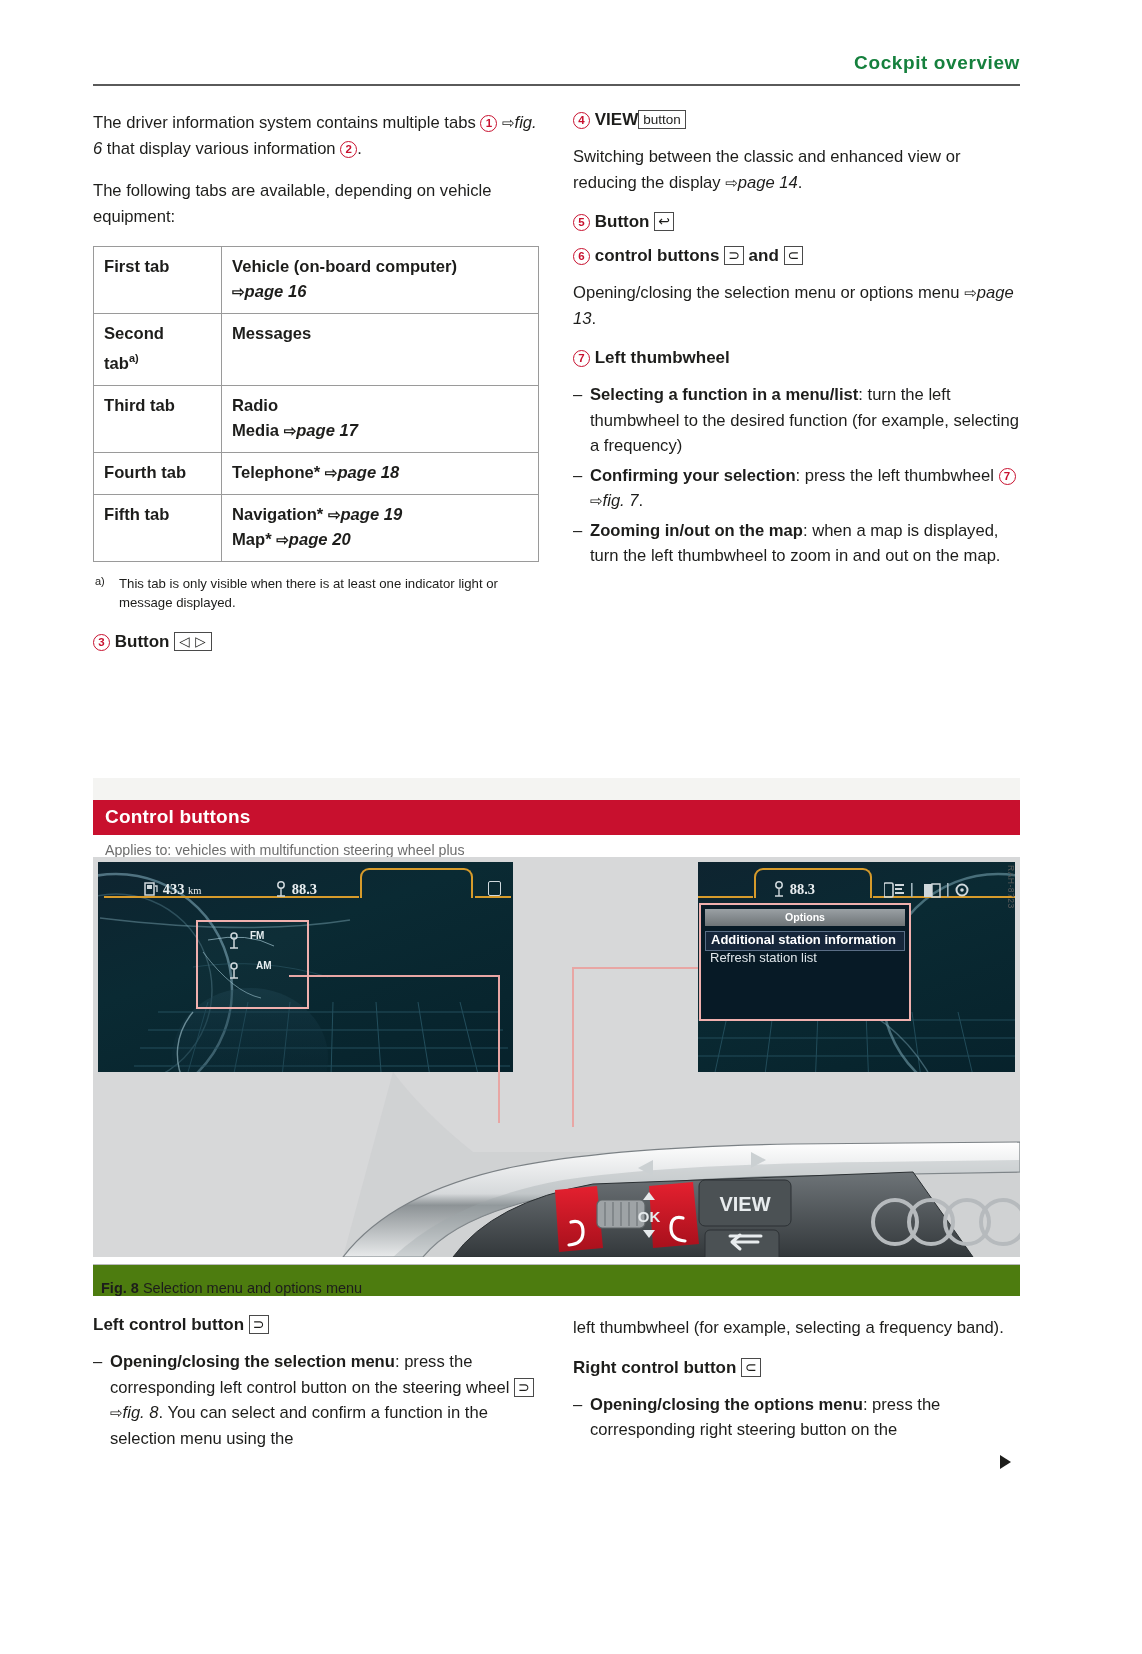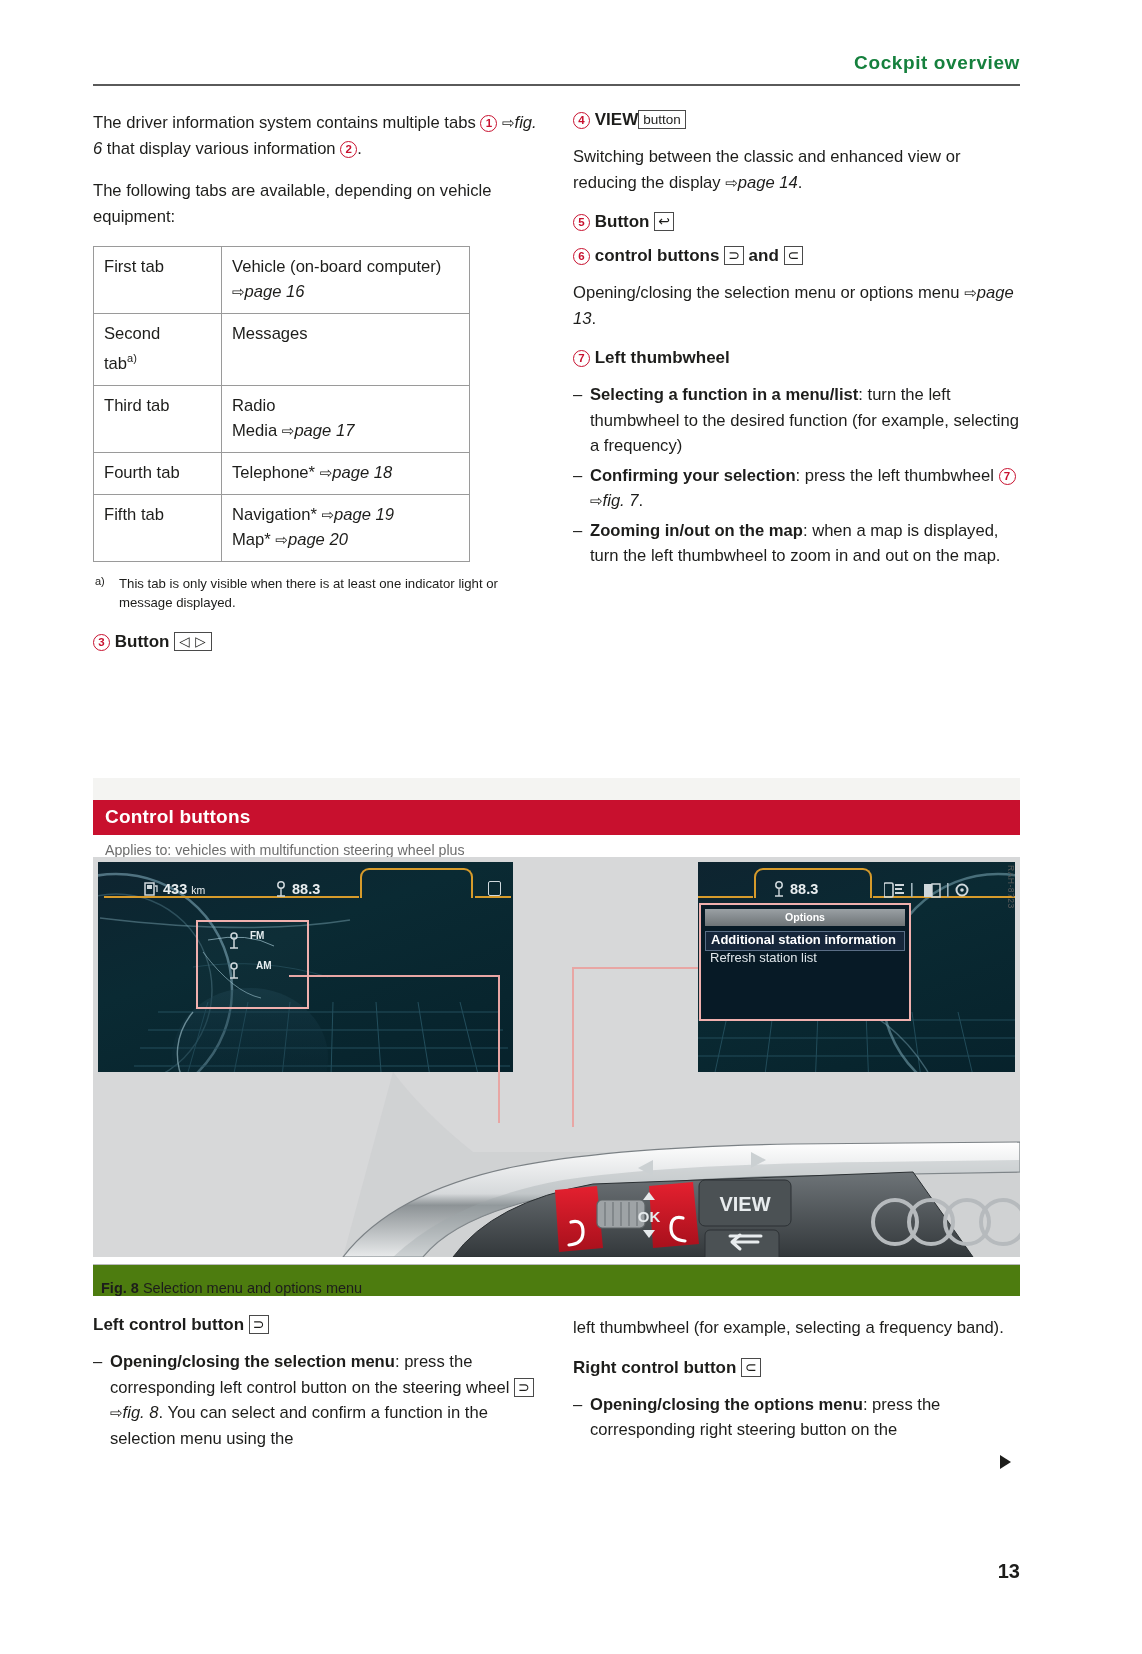--- a/index.html
+++ b/index.html
@@ -60,23 +60,24 @@
     font-family:"Liberation Sans", sans-serif;
     background:#fff;
     white-space:nowrap;
   }
   .key.glyph { padding:0 3px; font-size:14px; min-width:16px; text-align:center; }
   .key.wide { letter-spacing:1px; }
 
   
   table.tabs {
     border-collapse:collapse;
-    width:377px;
+    width:446px;
     margin:0 14px 6px 0;
     font-size:16.6px;
+    font-weight:bold;
   }
   table.tabs td {
     border:1px solid #9a9a9a;
     padding:7px 10px 9px 10px;
     vertical-align:top;
     line-height:25px;
   }
   table.tabs td.c1 { width:128px; }
   sup.fn { font-size:11px; vertical-align:super; }
 
@@ -135,21 +136,21 @@
     border-right:2px solid #d79b2b;
     border-radius:9px 9px 0 0;
     height:30px;
   }
   .bar-line {
     position:absolute; height:2px; background:#d79b2b; top:34px;
   }
   .statline {
     position:absolute; color:#e9eef0;
     font-size:14.5px; font-weight:bold;
-    font-family:Liberation Sans, sans-serif;
+    font-family:Liberation Serif, serif;
     white-space:nowrap;
   }
   .statline .unit { font-size:10.5px; font-weight:normal; }
 
   .icon-sq {
     display:inline-block; width:13px; height:15px;
     border:1.6px solid #cfd8dc; border-radius:2px;
     vertical-align:-2px;
   }
 
@@ -561,14 +562,13 @@
     <div class="lowhead">
       <span>Right control button</span>
       <span class="key glyph">⊂</span>
     </div>
     <ul class="dash">
       <li><b>Opening/closing the options menu</b><span>: press the corresponding right steering button on the</span></li>
     </ul>
   </div>
 
   <div class="cont-arrow"></div>
-  <div class="pagenum">13</div>
 </div>
 
 </body></html>

